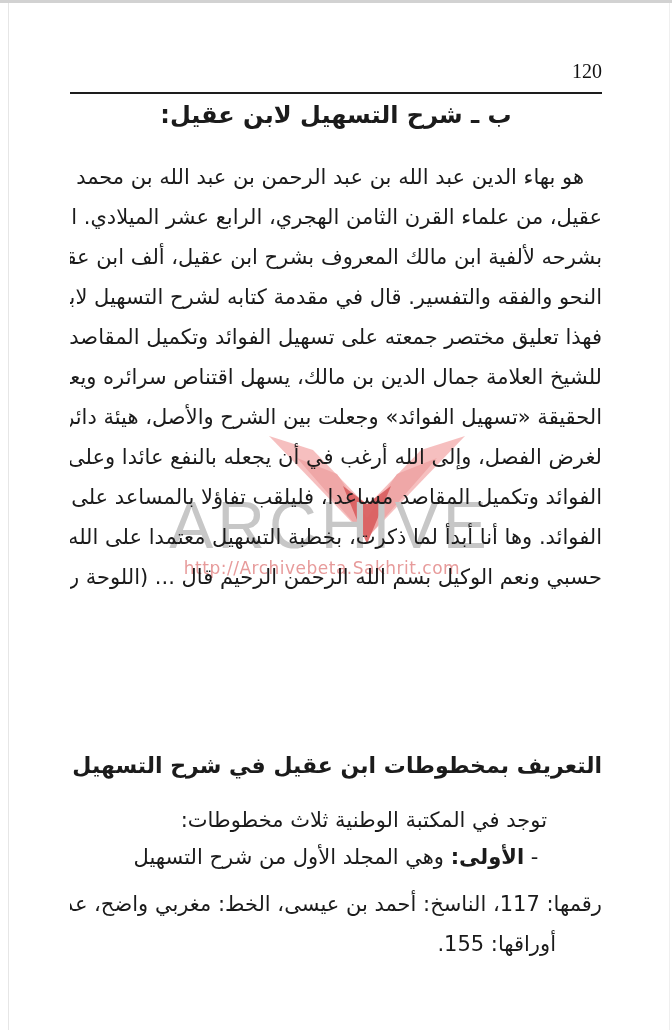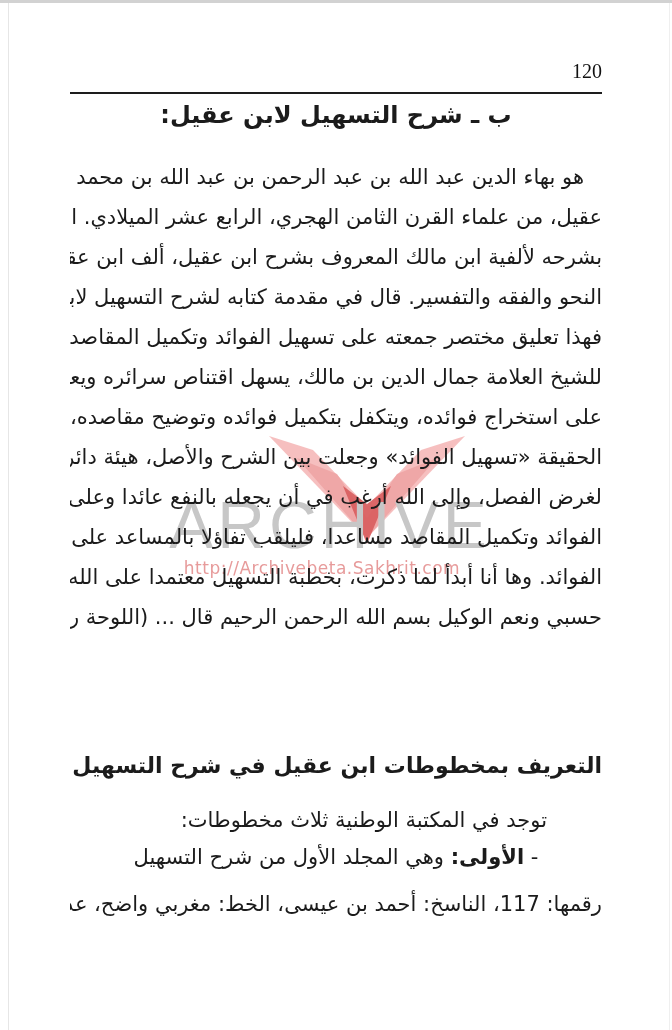--- a/index.html
+++ b/index.html
@@ -101,32 +101,32 @@
 
     <div class="heading1">ب ـ شرح التسهيل لابن عقيل:</div>
 
     <div class="body-block">
       <div class="body-line first">هو بهاء الدين عبد الله بن عبد الرحمن بن عبد الله بن محمد بن</div>
       <div class="body-line">عقيل، من علماء القرن الثامن الهجري، الرابع عشر الميلادي. اشتهر</div>
       <div class="body-line">بشرحه لألفية ابن مالك المعروف بشرح ابن عقيل، ألف ابن عقيل في</div>
       <div class="body-line">النحو والفقه والتفسير. قال في مقدمة كتابه لشرح التسهيل لابن مالك:</div>
       <div class="body-line">فهذا تعليق مختصر جمعته على تسهيل الفوائد وتكميل المقاصد،</div>
       <div class="body-line">للشيخ العلامة جمال الدين بن مالك، يسهل اقتناص سرائره ويعين</div>
-      <div class="body-line">على استخراج فوائده، ويتكفل بتكميل فوائده وتوضيح مقاصده،</div>
       <div class="body-line">الحقيقة «تسهيل الفوائد» وجعلت بين الشرح والأصل، هيئة دائرة،</div>
       <div class="body-line">لغرض الفصل، وإلى الله أرغب في أن يجعله بالنفع عائدا وعلى تسهيل</div>
       <div class="body-line">الفوائد وتكميل المقاصد مساعدا، فليلقب تفاؤلا بالمساعد على تسهيل</div>
       <div class="body-line">الفوائد. وها أنا أبدأ لما ذكرت، بخطبة التسهيل معتمدا على الله، فهو</div>
       <div class="body-line">حسبي ونعم الوكيل بسم الله الرحمن الرحيم قال ... (اللوحة رقم 4).</div>
     </div>
 
     <div class="heading2">التعريف بمخطوطات ابن عقيل في شرح التسهيل لابن مالك</div>
 
     <div class="s2-line s2-intro">توجد في المكتبة الوطنية ثلاث مخطوطات:</div>
 
     <div class="s2-line s2-item">
       <span>- </span><span class="bold">الأولى:</span><span> وهي المجلد الأول من شرح التسهيل</span>
     </div>
 
     <div class="s2-line s2-detail1">رقمها: 117، الناسخ: أحمد بن عيسى، الخط: مغربي واضح، عدد</div>
+    <div class="s2-line s2-detail2">أوراقها: 155.</div>
 
   </div>
 </div>
 
 </body></html>

